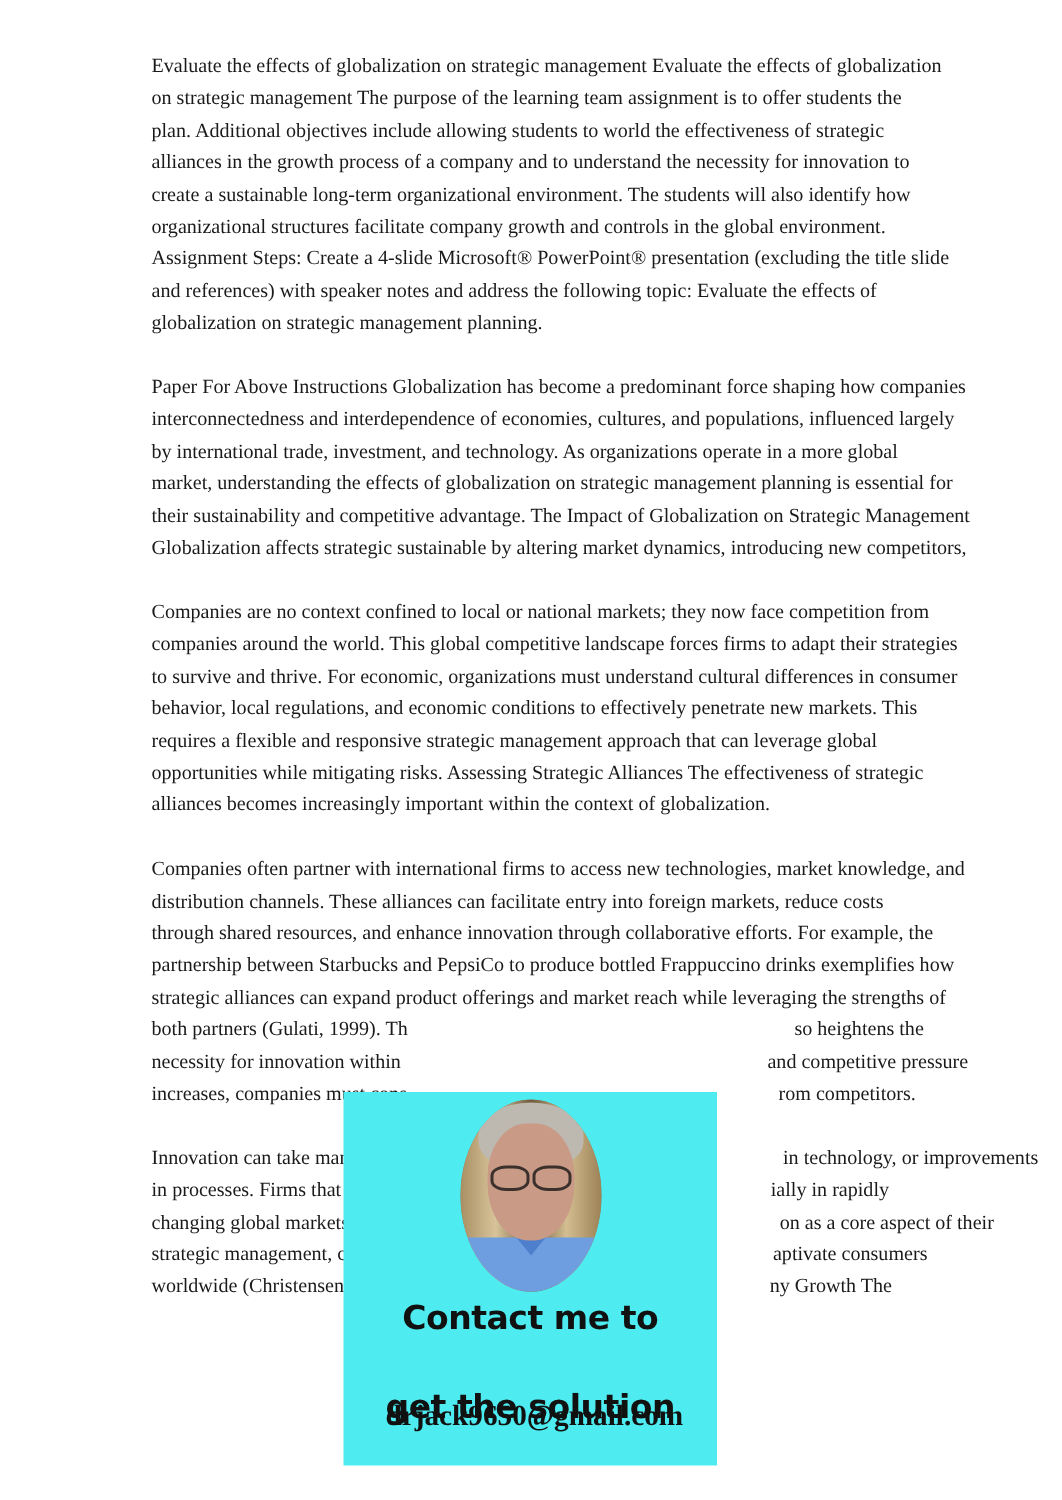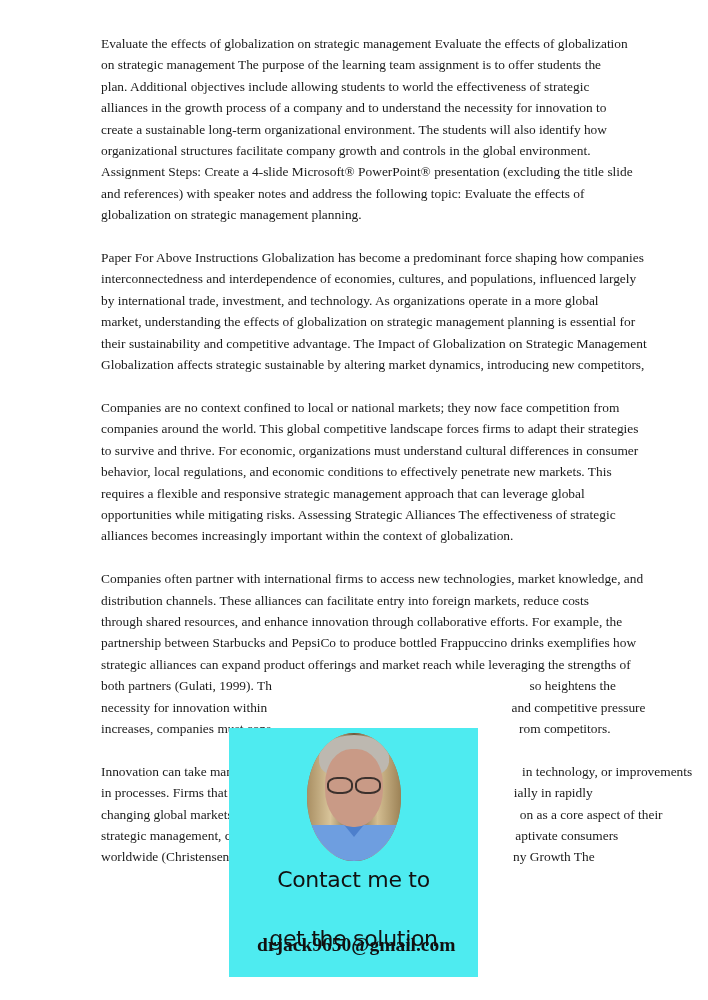--- a/index.html
+++ b/index.html
@@ -80,21 +80,21 @@
       position: absolute; left: 34px; top: 88px; width: 26px; height: 16px;
       background: #4d7fcc;
       clip-path: polygon(0 0, 50% 100%, 100% 0);
     }
     .promo-line {
       position: absolute;
       left: 0;
       width: 100%;
       text-align: center;
       font-family: "DejaVu Sans", "Liberation Sans", sans-serif;
-      font-weight: normal;
+      font-weight: bold;
       font-size: 22px;
       color: #111111;
       letter-spacing: -0.3px;
     }
     .promo-line.l1 { top: 139px; }
     .promo-line.l2 { top: 170px; margin-top: 28px; }
     .promo-email {
       position: absolute;
       left: 0;
       width: 100%;

